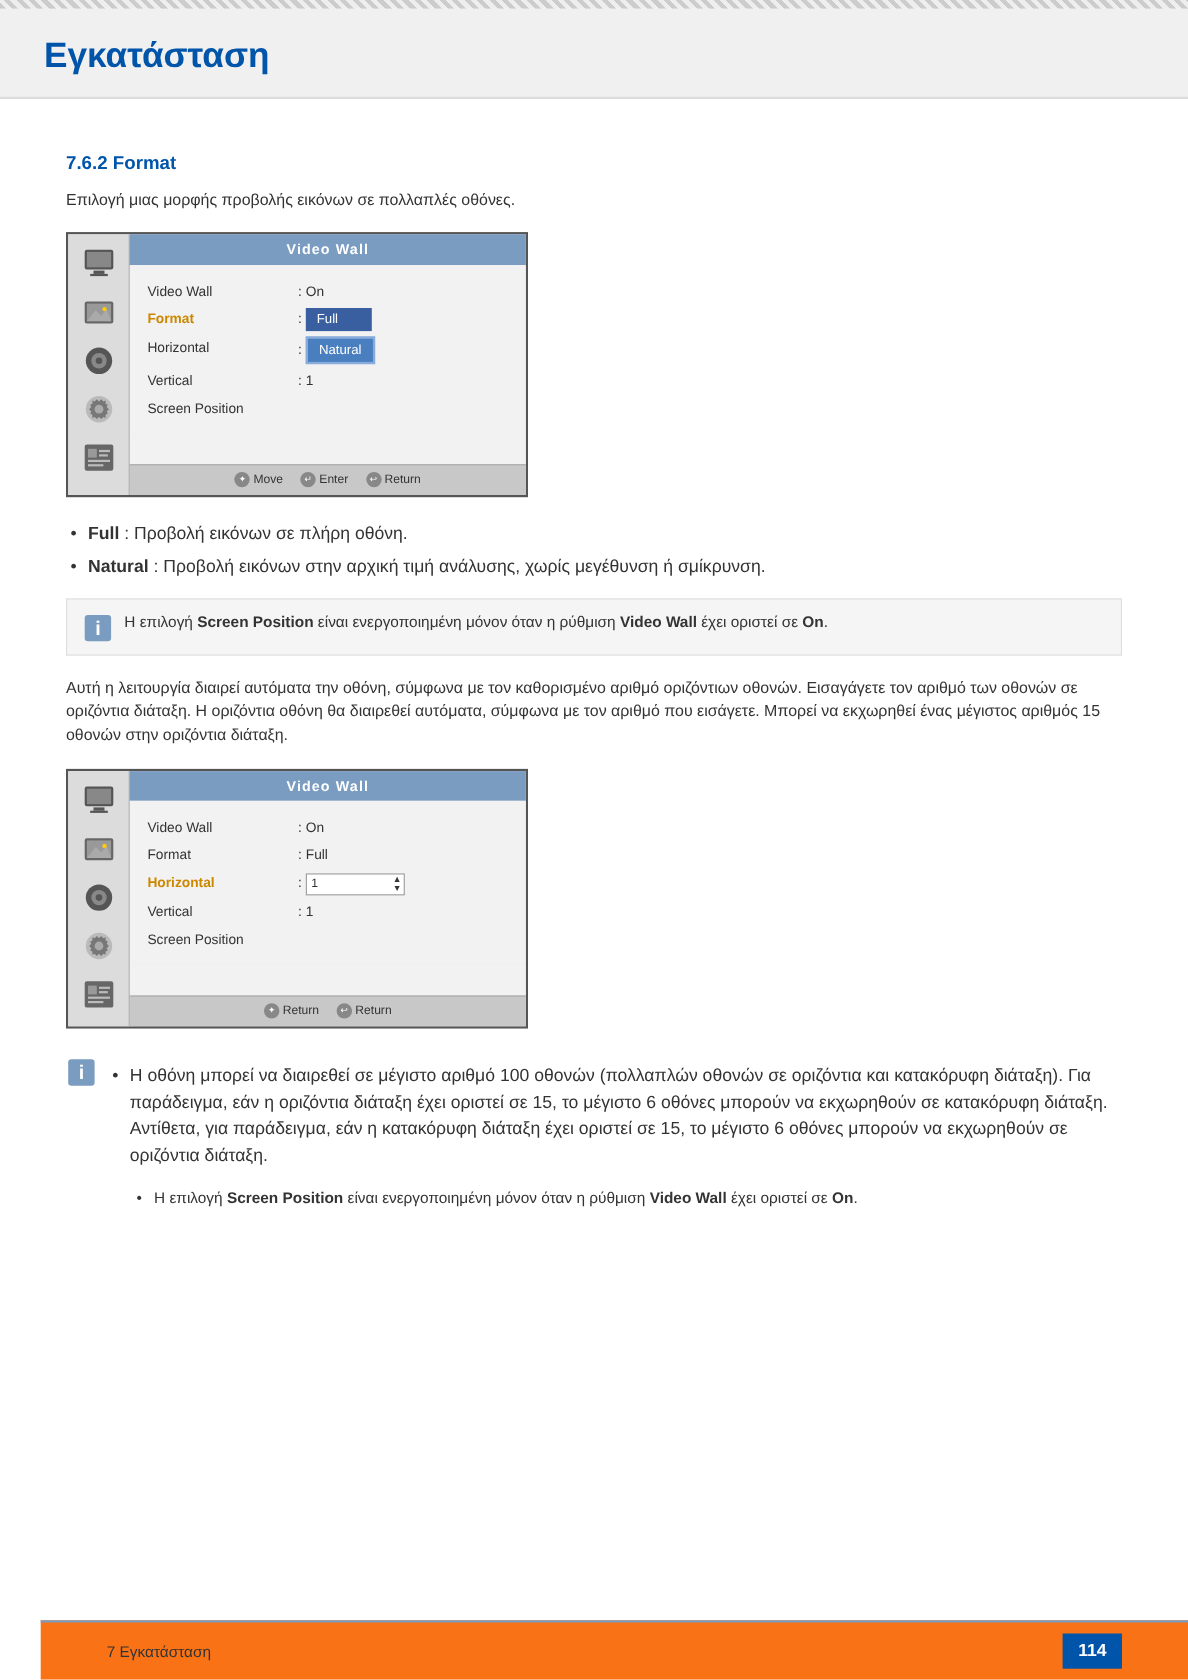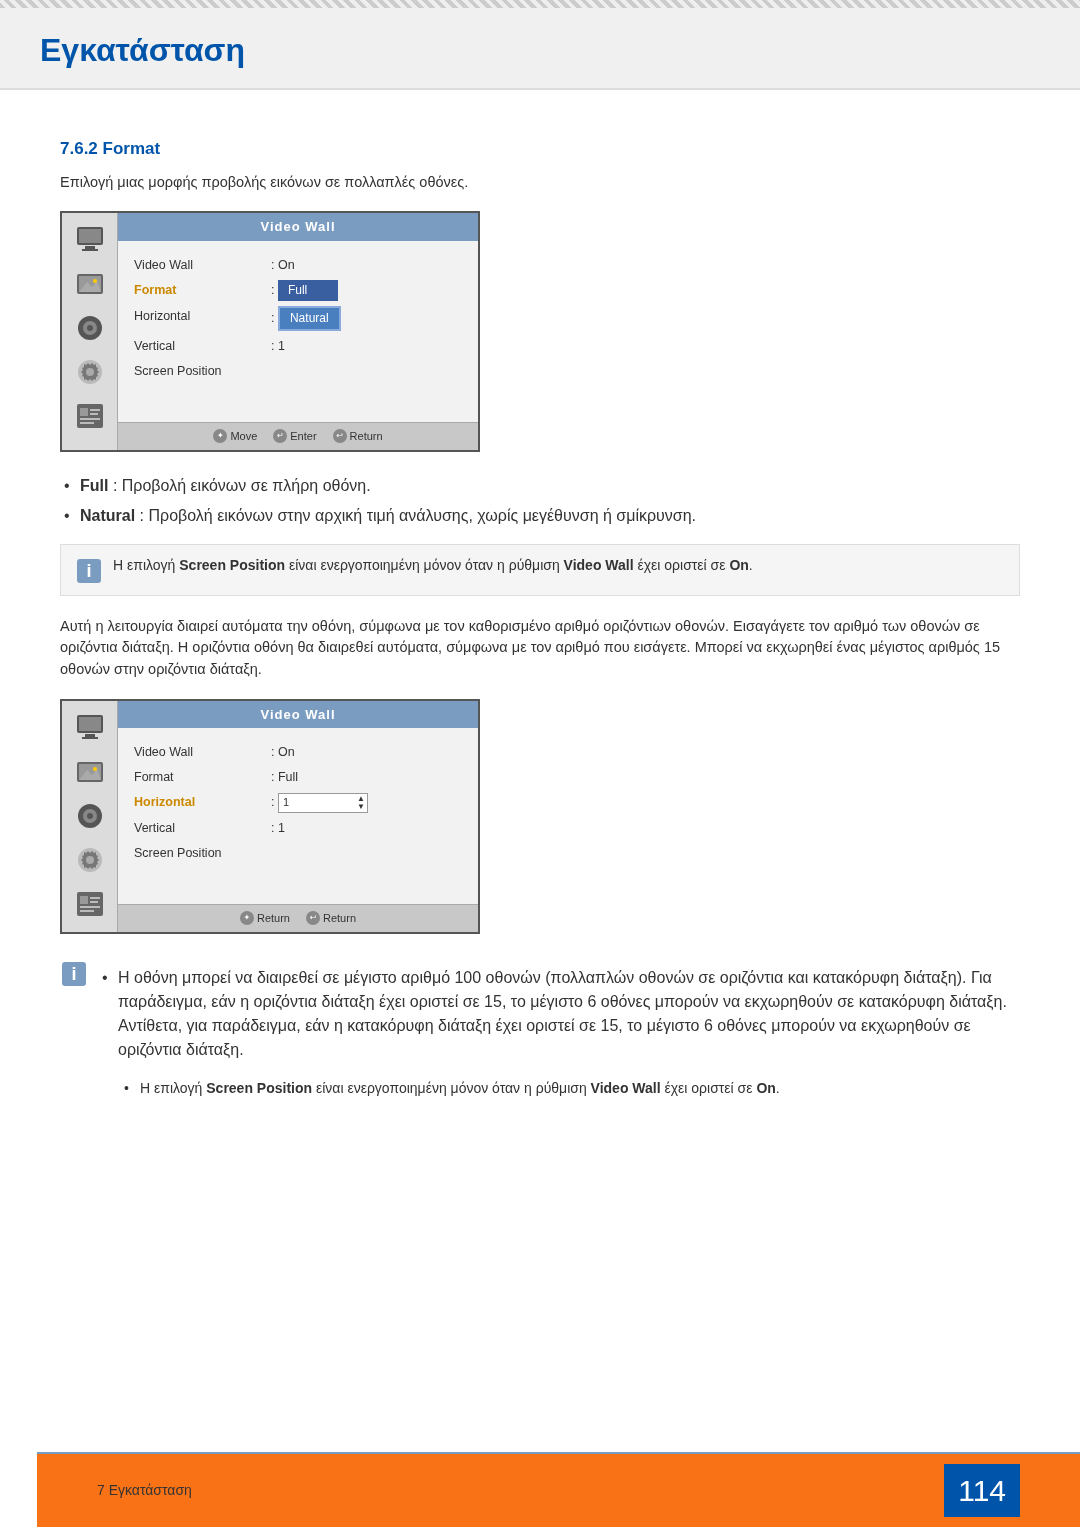--- a/index.html
+++ b/index.html
@@ -268,22 +268,22 @@
     }
 
     .footer-section-label {
       color: #333;
       font-size: 14px;
     }
 
     .footer-page-num {
       background: #0055aa;
       color: #fff;
-      font-size: 30px;
-      font-weight: normal;
+      font-size: 16px;
+      font-weight: bold;
       padding: 4px 14px;
       display: inline-block;
     }
 
     .nested-bullet {
       margin-left: 24px;
       margin-top: 6px;
       list-style: none;
     }
     .nested-bullet li {

